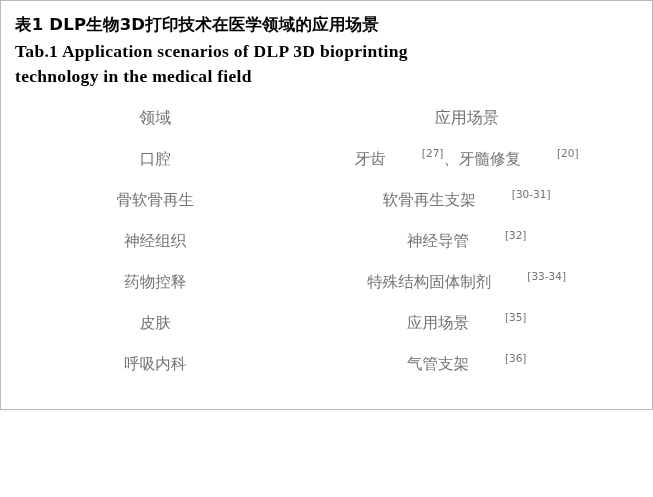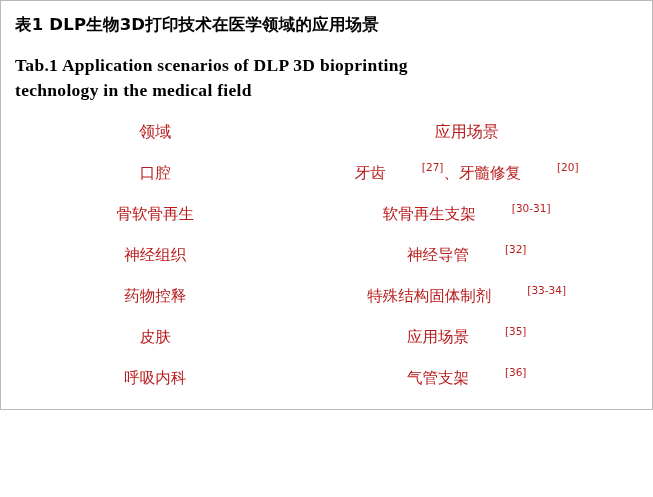--- a/index.html
+++ b/index.html
@@ -32,41 +32,41 @@
     font-weight: bold;
     line-height: 1.45;
     letter-spacing: 0.2px;
     white-space: nowrap;
   }
   .caption-en {
     font-family: "Liberation Serif", serif;
     font-size: 17.5px;
     font-weight: bold;
     line-height: 1.42;
-    margin-top: 16px;
+    margin-top: 2px;
     letter-spacing: 0.3px;
   }
   .caption-en .ln {
     display: block;
     white-space: nowrap;
   }
   table.tbl {
     width: 100%;
     border-collapse: collapse;
     margin-top: 10px;
     table-layout: fixed;
   }
   table.tbl td, table.tbl th {
     border: none;
     padding: 0;
     text-align: center;
     font-family: "DejaVu Sans", sans-serif;
     font-size: 15.5px;
     font-weight: normal;
-    color: #b91c1c;
+    color: #737373;
   }
   .rule-top td {
     border-top: 2.2px solid #000;
     height: 0;
     padding: 0;
     font-size: 0;
     line-height: 0;
   }
   .rule-mid td {
     border-top: 1.1px solid #000;

